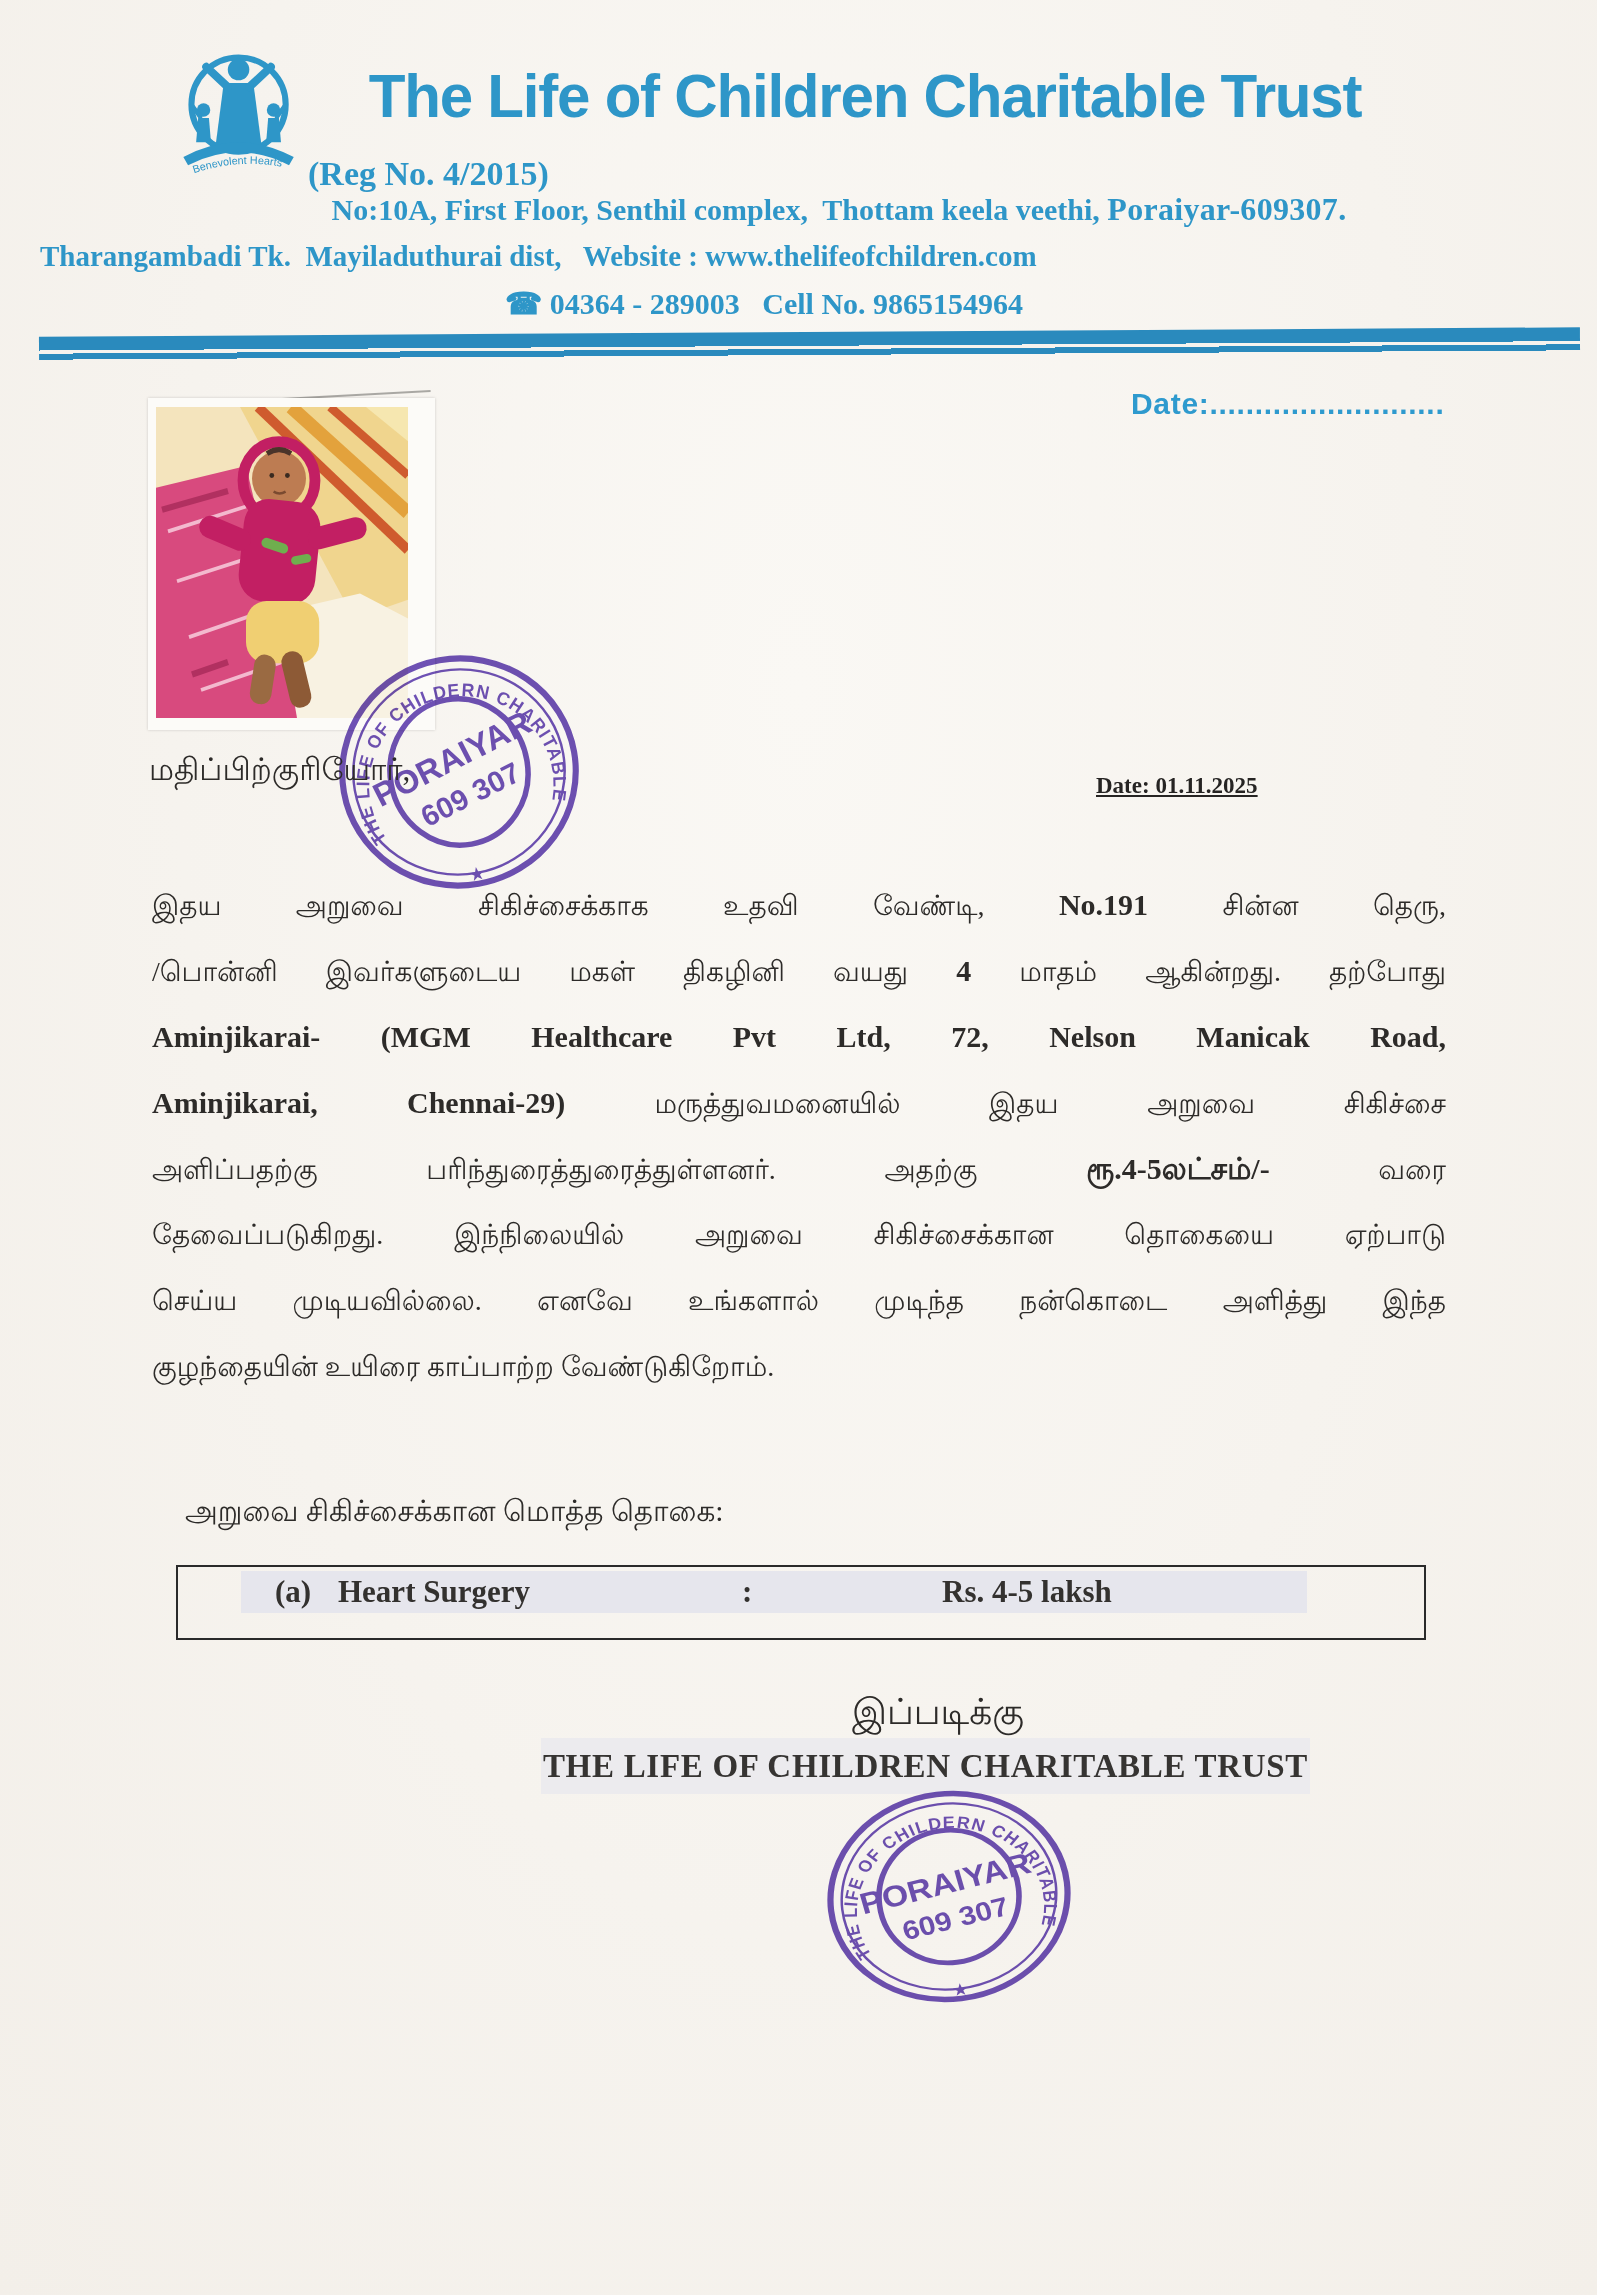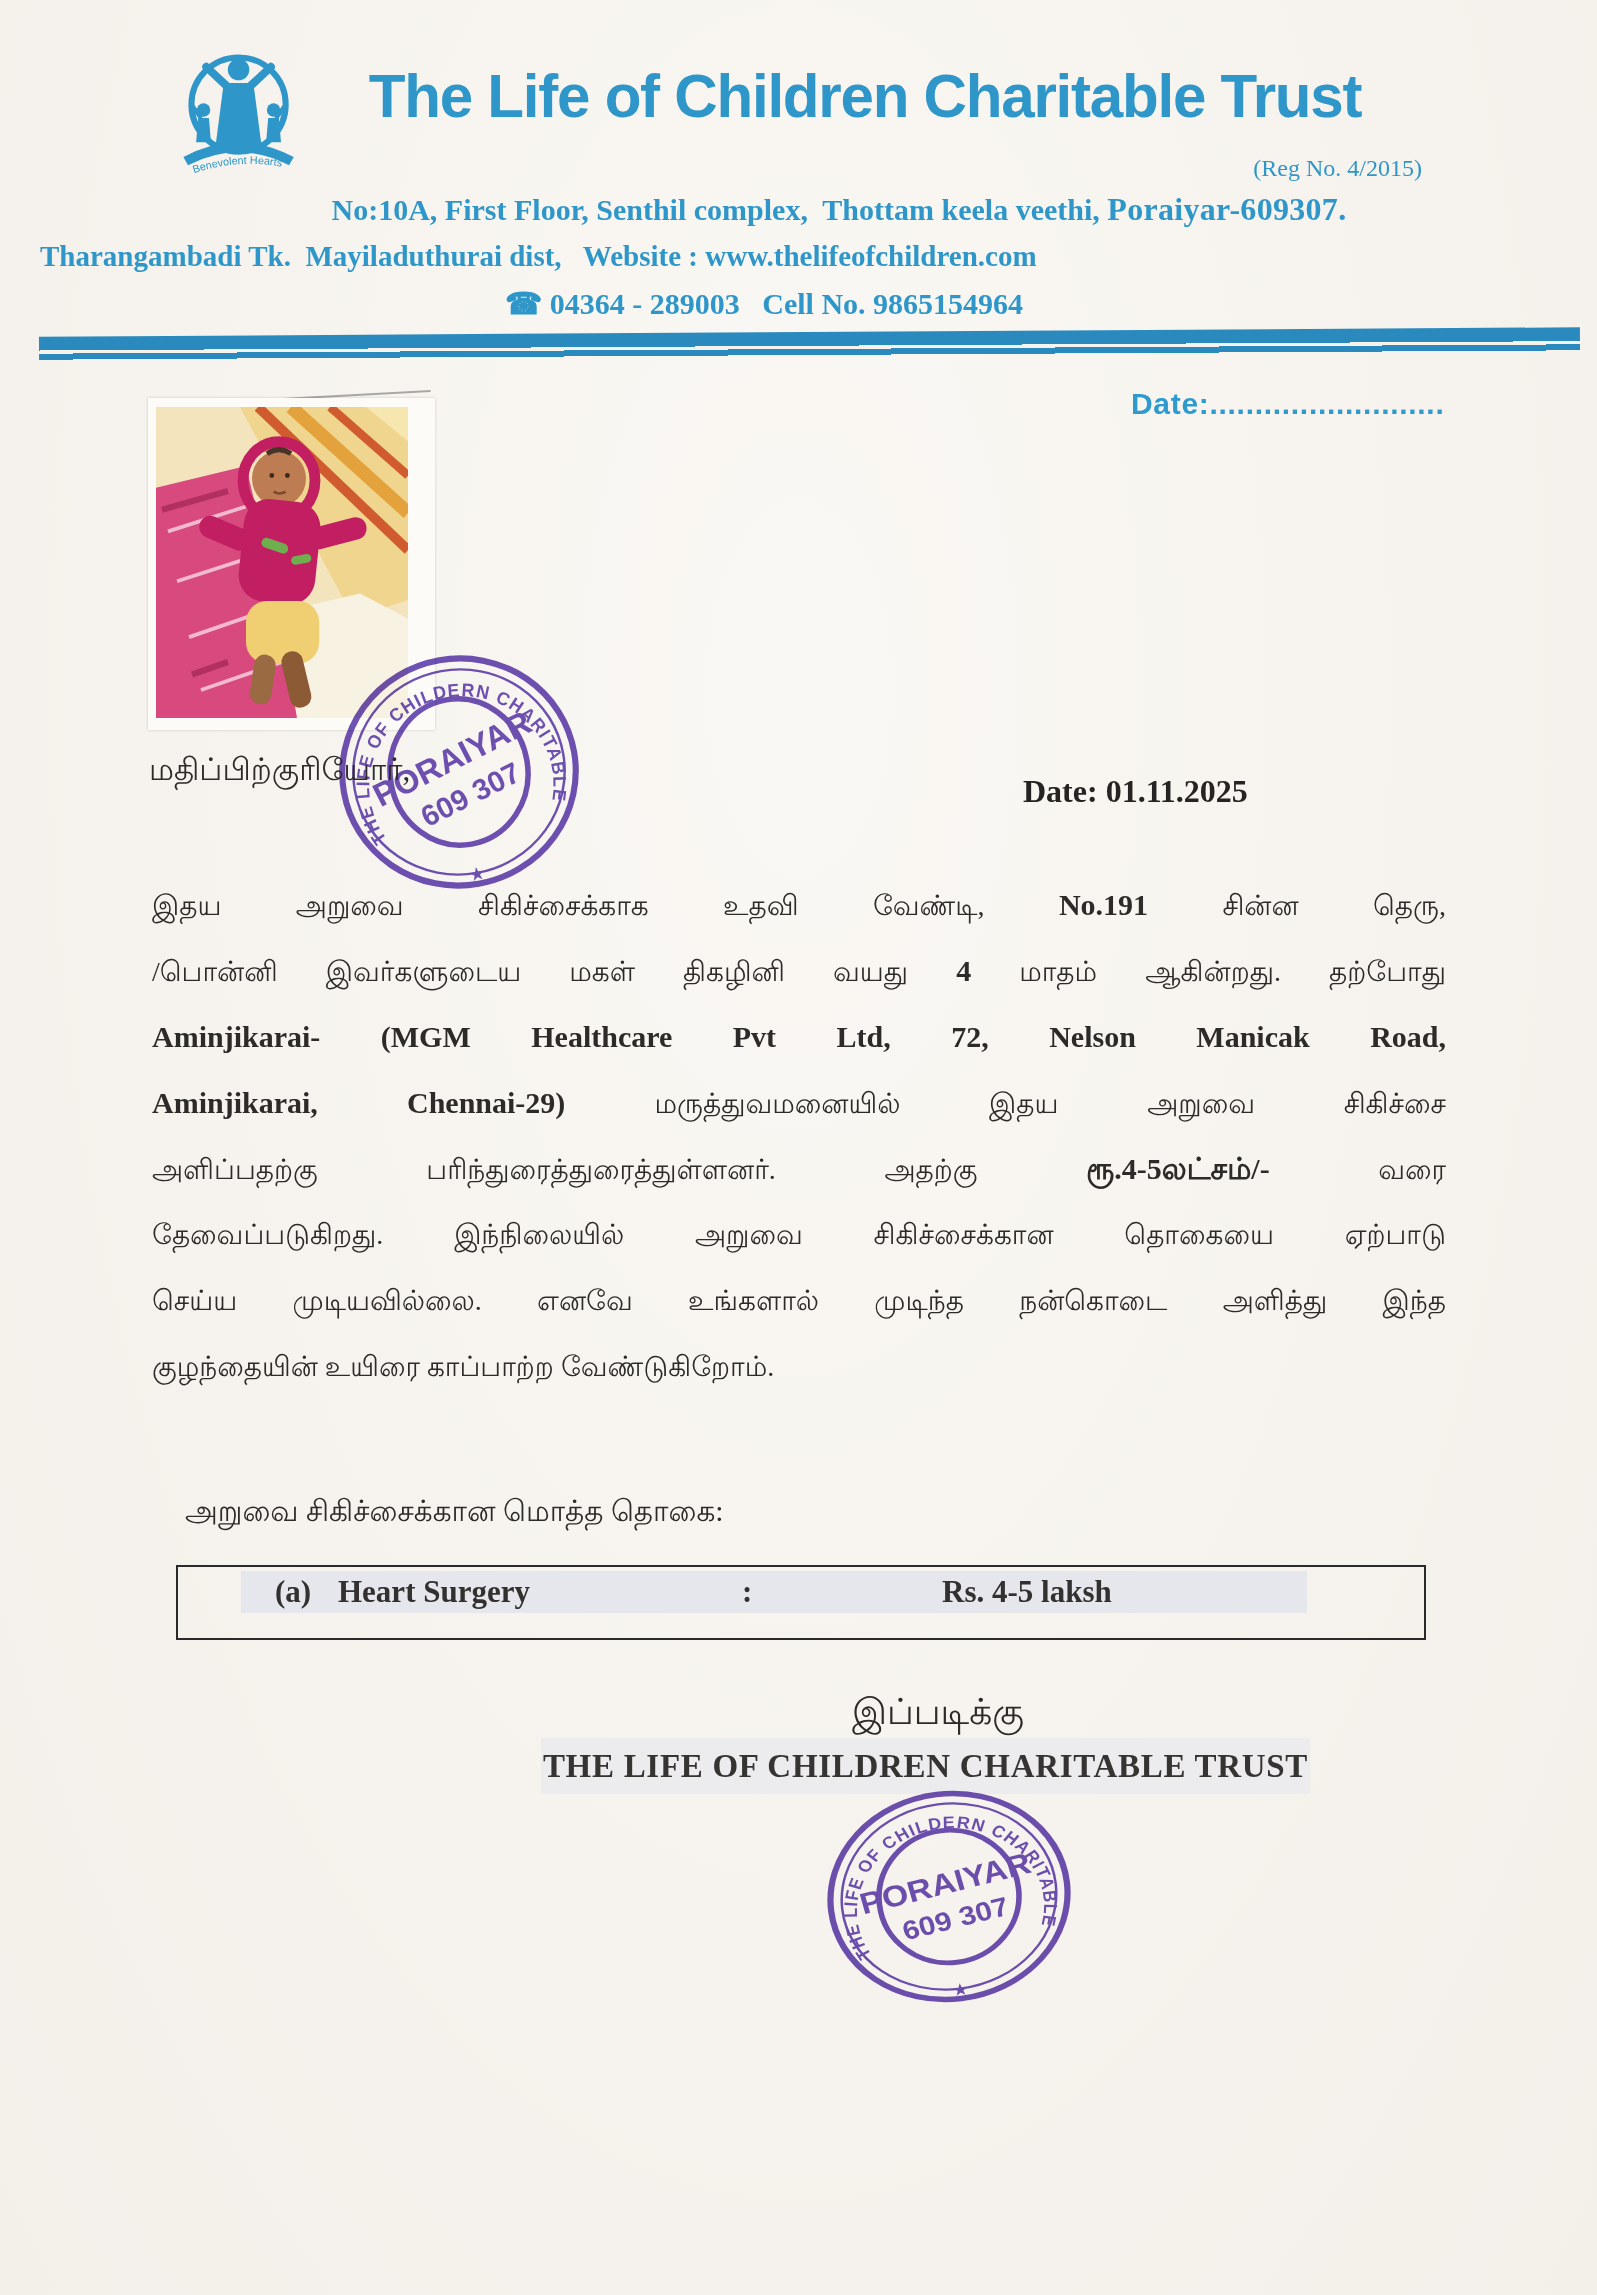--- a/index.html
+++ b/index.html
@@ -8,31 +8,31 @@
     background:radial-gradient(ellipse at 50% 30%, #faf8f4 0%, #f6f3ee 55%, #f3efe9 100%);
     font-family:"Liberation Serif", serif;color:#2b2b2b;
   }
   .abs{position:absolute;}
   .pre{white-space:pre;padding-left:40px;}
   .blue{color:#2e96c8;}
   
   .org-title{left:308px;top:60px;width:1114px;text-align:center;
     font-family:"Liberation Sans", sans-serif;font-weight:bold;font-size:62px;
     letter-spacing:-1.3px;white-space:nowrap;transform:scaleX(.97);transform-origin:center;}
-  .reg-no{left:308px;top:155px;width:1114px;text-align:right;font-weight:normal;font-size:24px;}
+  .reg-no{left:308px;top:155px;width:1114px;text-align:left;font-weight:bold;font-size:34px;}
   .addr1{left:0;top:191px;width:1598px;text-align:center;font-weight:bold;font-size:30px;}
   .addr1 .big{font-size:32px;letter-spacing:0.3px;}
   .addr2{left:0;top:240px;width:1598px;text-align:left;font-weight:bold;font-size:29px;}
   .phone-line{left:0;top:286px;width:1448px;text-align:center;font-weight:bold;font-size:30px;}
   .separator{left:39px;top:332px;width:1541px;height:26px;transform:rotate(-.35deg);
     background:linear-gradient(180deg,#2a8abd 0px,#2a8abd 13.8px,#f6f3ee 13.8px,#f6f3ee 17px,#2a8abd 17px,#2a8abd 23px,transparent 23px);}
   
   .date-top{left:1131px;top:387px;font-family:"Liberation Sans",sans-serif;font-weight:bold;
     font-size:30px;color:#2e9ace;letter-spacing:0.7px;}
-  .date-filled{left:1023px;top:773px;font-weight:bold;font-size:32px;color:#262423;}
+  .date-filled{left:1096px;top:773px;font-weight:bold;font-size:23px;color:#262423;text-decoration:underline;}
   
   .artifact-line{left:153px;top:405px;width:278px;height:2px;background:#8f8d8a;opacity:.75;
     transform:rotate(-3.1deg);transform-origin:left center;}
   .photo-frame{left:148px;top:398px;width:287px;height:332px;background:#fcfbf8;
     box-shadow:0 0 2.6px rgba(0,0,0,.18);padding:0;}
   .photo-frame svg{position:absolute;left:7.9px;top:9.2px;}
   
   .stamp{opacity:.88;mix-blend-mode:multiply;}
   .stamp-top{left:336px;top:650px;width:246px;height:244px;transform:rotate(-10deg);}
   .stamp-bottom{left:824px;top:1786px;width:250px;height:221px;transform:rotate(-7deg);}

